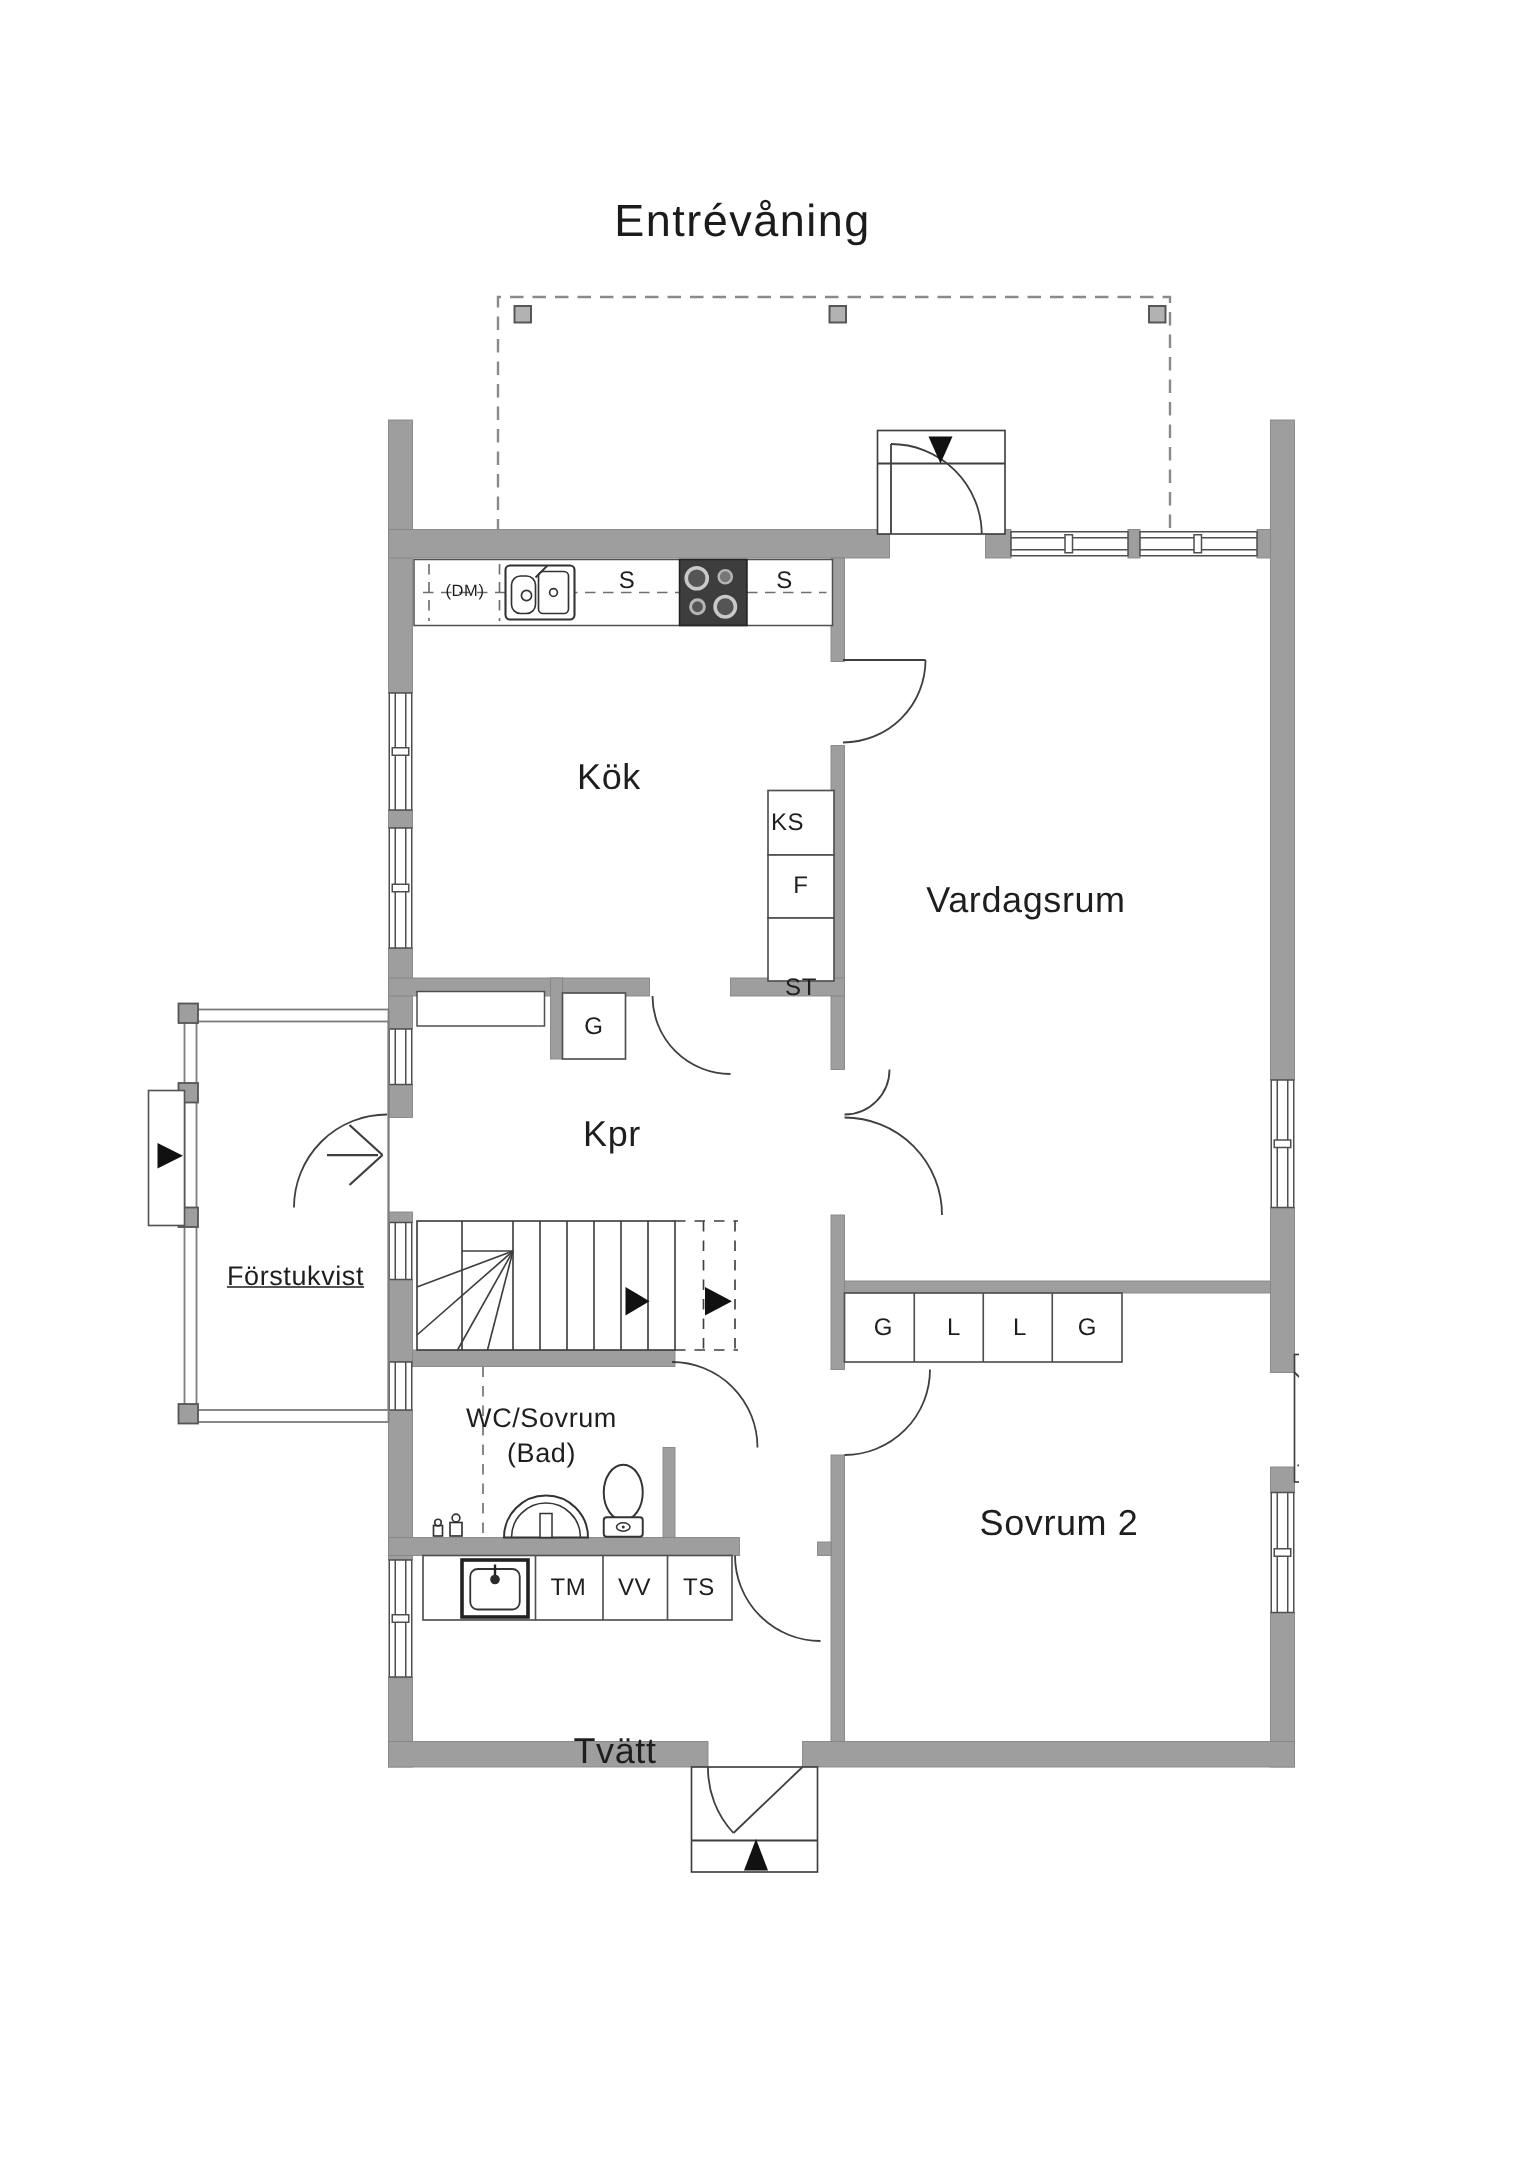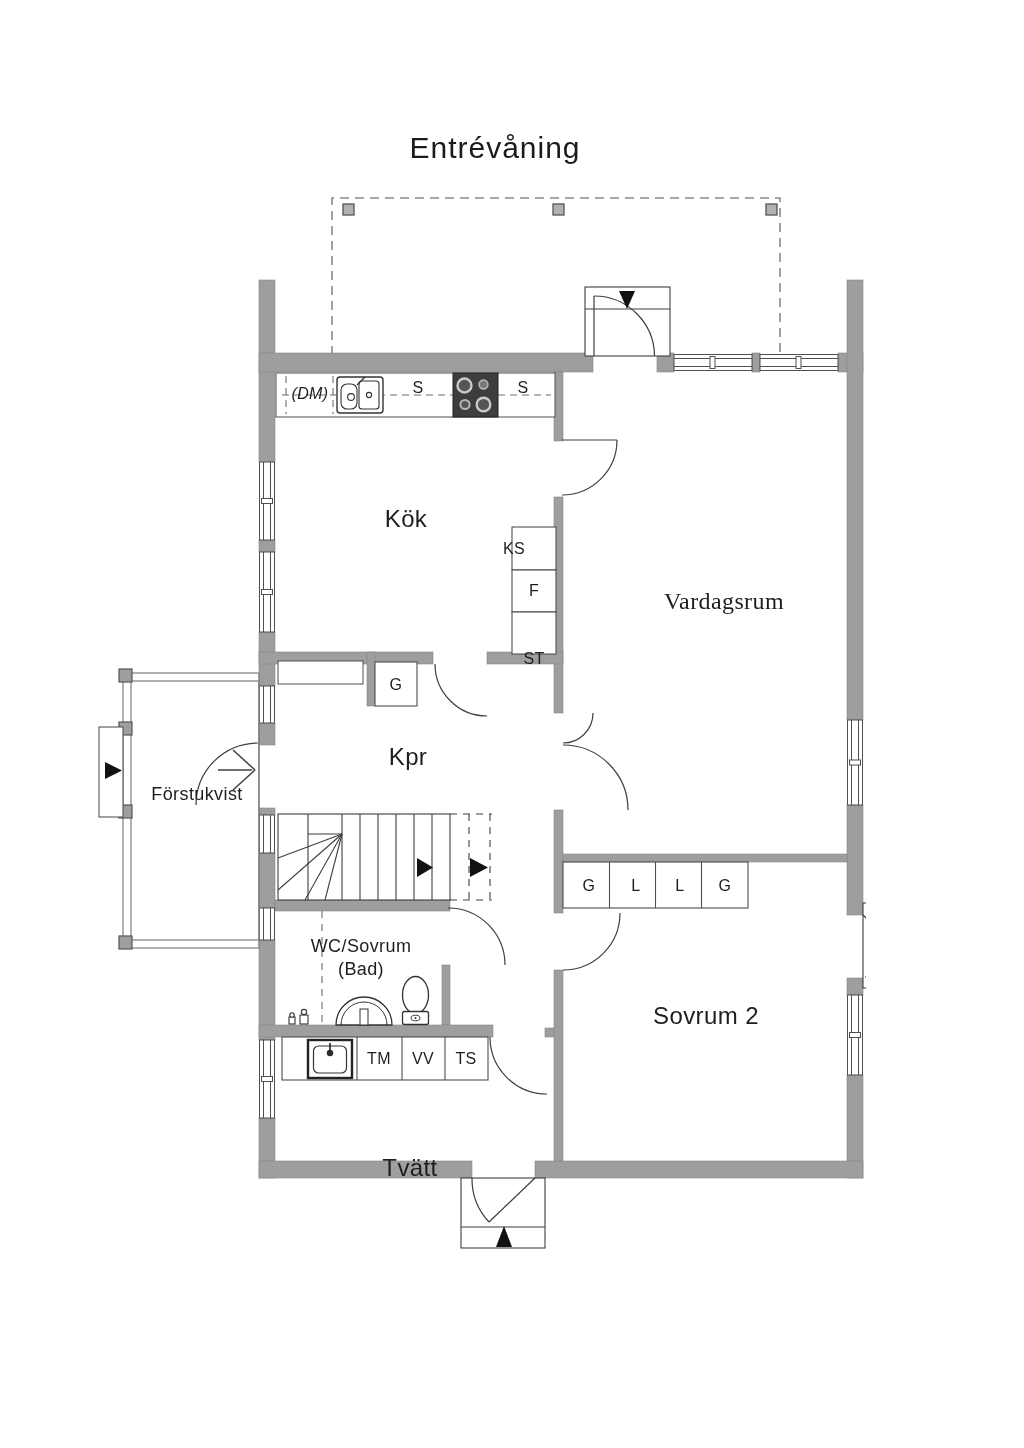--- a/index.html
+++ b/index.html
@@ -15,21 +15,21 @@
     position:absolute;
     transform:translate(-50%,-50%);
     color:#1e1e1e;
     white-space:nowrap;
     letter-spacing:0.4px;
   }
   .title{font-size:30px;color:#1b1b1b;letter-spacing:1px;}
   .room{font-size:24px;}
   .room-sm{font-size:18px;}
   .tag{font-size:16px;}
-  .tag-sm{font-size:16px;font-style:italic;}
+  .tag-sm{font-size:11px;}
 </style>
 </head>
 <body>
 
 <div id="canvas">
 
 <svg id="plan-svg" width="1024" height="1448" viewBox="0 0 1024 1448">
 
   <g stroke="#8a8a8a" stroke-width="1.6" fill="none" stroke-dasharray="9,6">
     <path d="M 332,355 L 332,198 L 780,198 L 780,355"></path>
@@ -324,33 +324,33 @@
       <polygon points="105,762 105,779 122,770.5" fill="#111" stroke="none"></polygon>
     </g>
   </g>
 
   <rect x="1004" y="1441" width="17" height="7" fill="#8f8f8f"></rect>
 </svg>
 
   <div class="lbl title" style="left:495px;top:148px;">Entrévåning</div>
 
   <div class="lbl room" style="left:406px;top:519px;">Kök</div>
-  <div class="lbl room" style="left:724px;top:601px;font-family:Liberation Serif, serif;">Vardagsrum</div>
+  <div class="lbl room" style="left:684px;top:601px;">Vardagsrum</div>
   <div class="lbl room" style="left:408px;top:757px;">Kpr</div>
-  <div class="lbl room-sm" style="left:197px;top:794px;">Förstukvist</div>
+  <div class="lbl room-sm" style="left:197px;top:851px;text-decoration:underline;">Förstukvist</div>
   <div class="lbl room-sm" style="left:361px;top:946px;">WC/Sovrum</div>
   <div class="lbl room-sm" style="left:361px;top:969px;">(Bad)</div>
   <div class="lbl room" style="left:410px;top:1168px;">Tvätt</div>
   <div class="lbl room" style="left:706px;top:1016px;">Sovrum 2</div>
 
   <div class="lbl tag-sm" style="left:310px;top:394px;">(DM)</div>
   <div class="lbl tag" style="left:418px;top:388px;">S</div>
   <div class="lbl tag" style="left:523px;top:388px;">S</div>
 
-  <div class="lbl tag" style="left:514px;top:549px;text-align:center;">KS</div>
+  <div class="lbl tag" style="left:525px;top:549px;text-align:center;">KS</div>
   <div class="lbl tag" style="left:534px;top:591px;">F</div>
   <div class="lbl tag" style="left:534px;top:659px;">ST</div>
   <div class="lbl tag" style="left:396px;top:685px;">G</div>
 
   <div class="lbl tag" style="left:589px;top:886px;">G</div>
   <div class="lbl tag" style="left:636px;top:886px;">L</div>
   <div class="lbl tag" style="left:680px;top:886px;">L</div>
   <div class="lbl tag" style="left:725px;top:886px;">G</div>
 
   <div class="lbl tag" style="left:379px;top:1059px;">TM</div>

